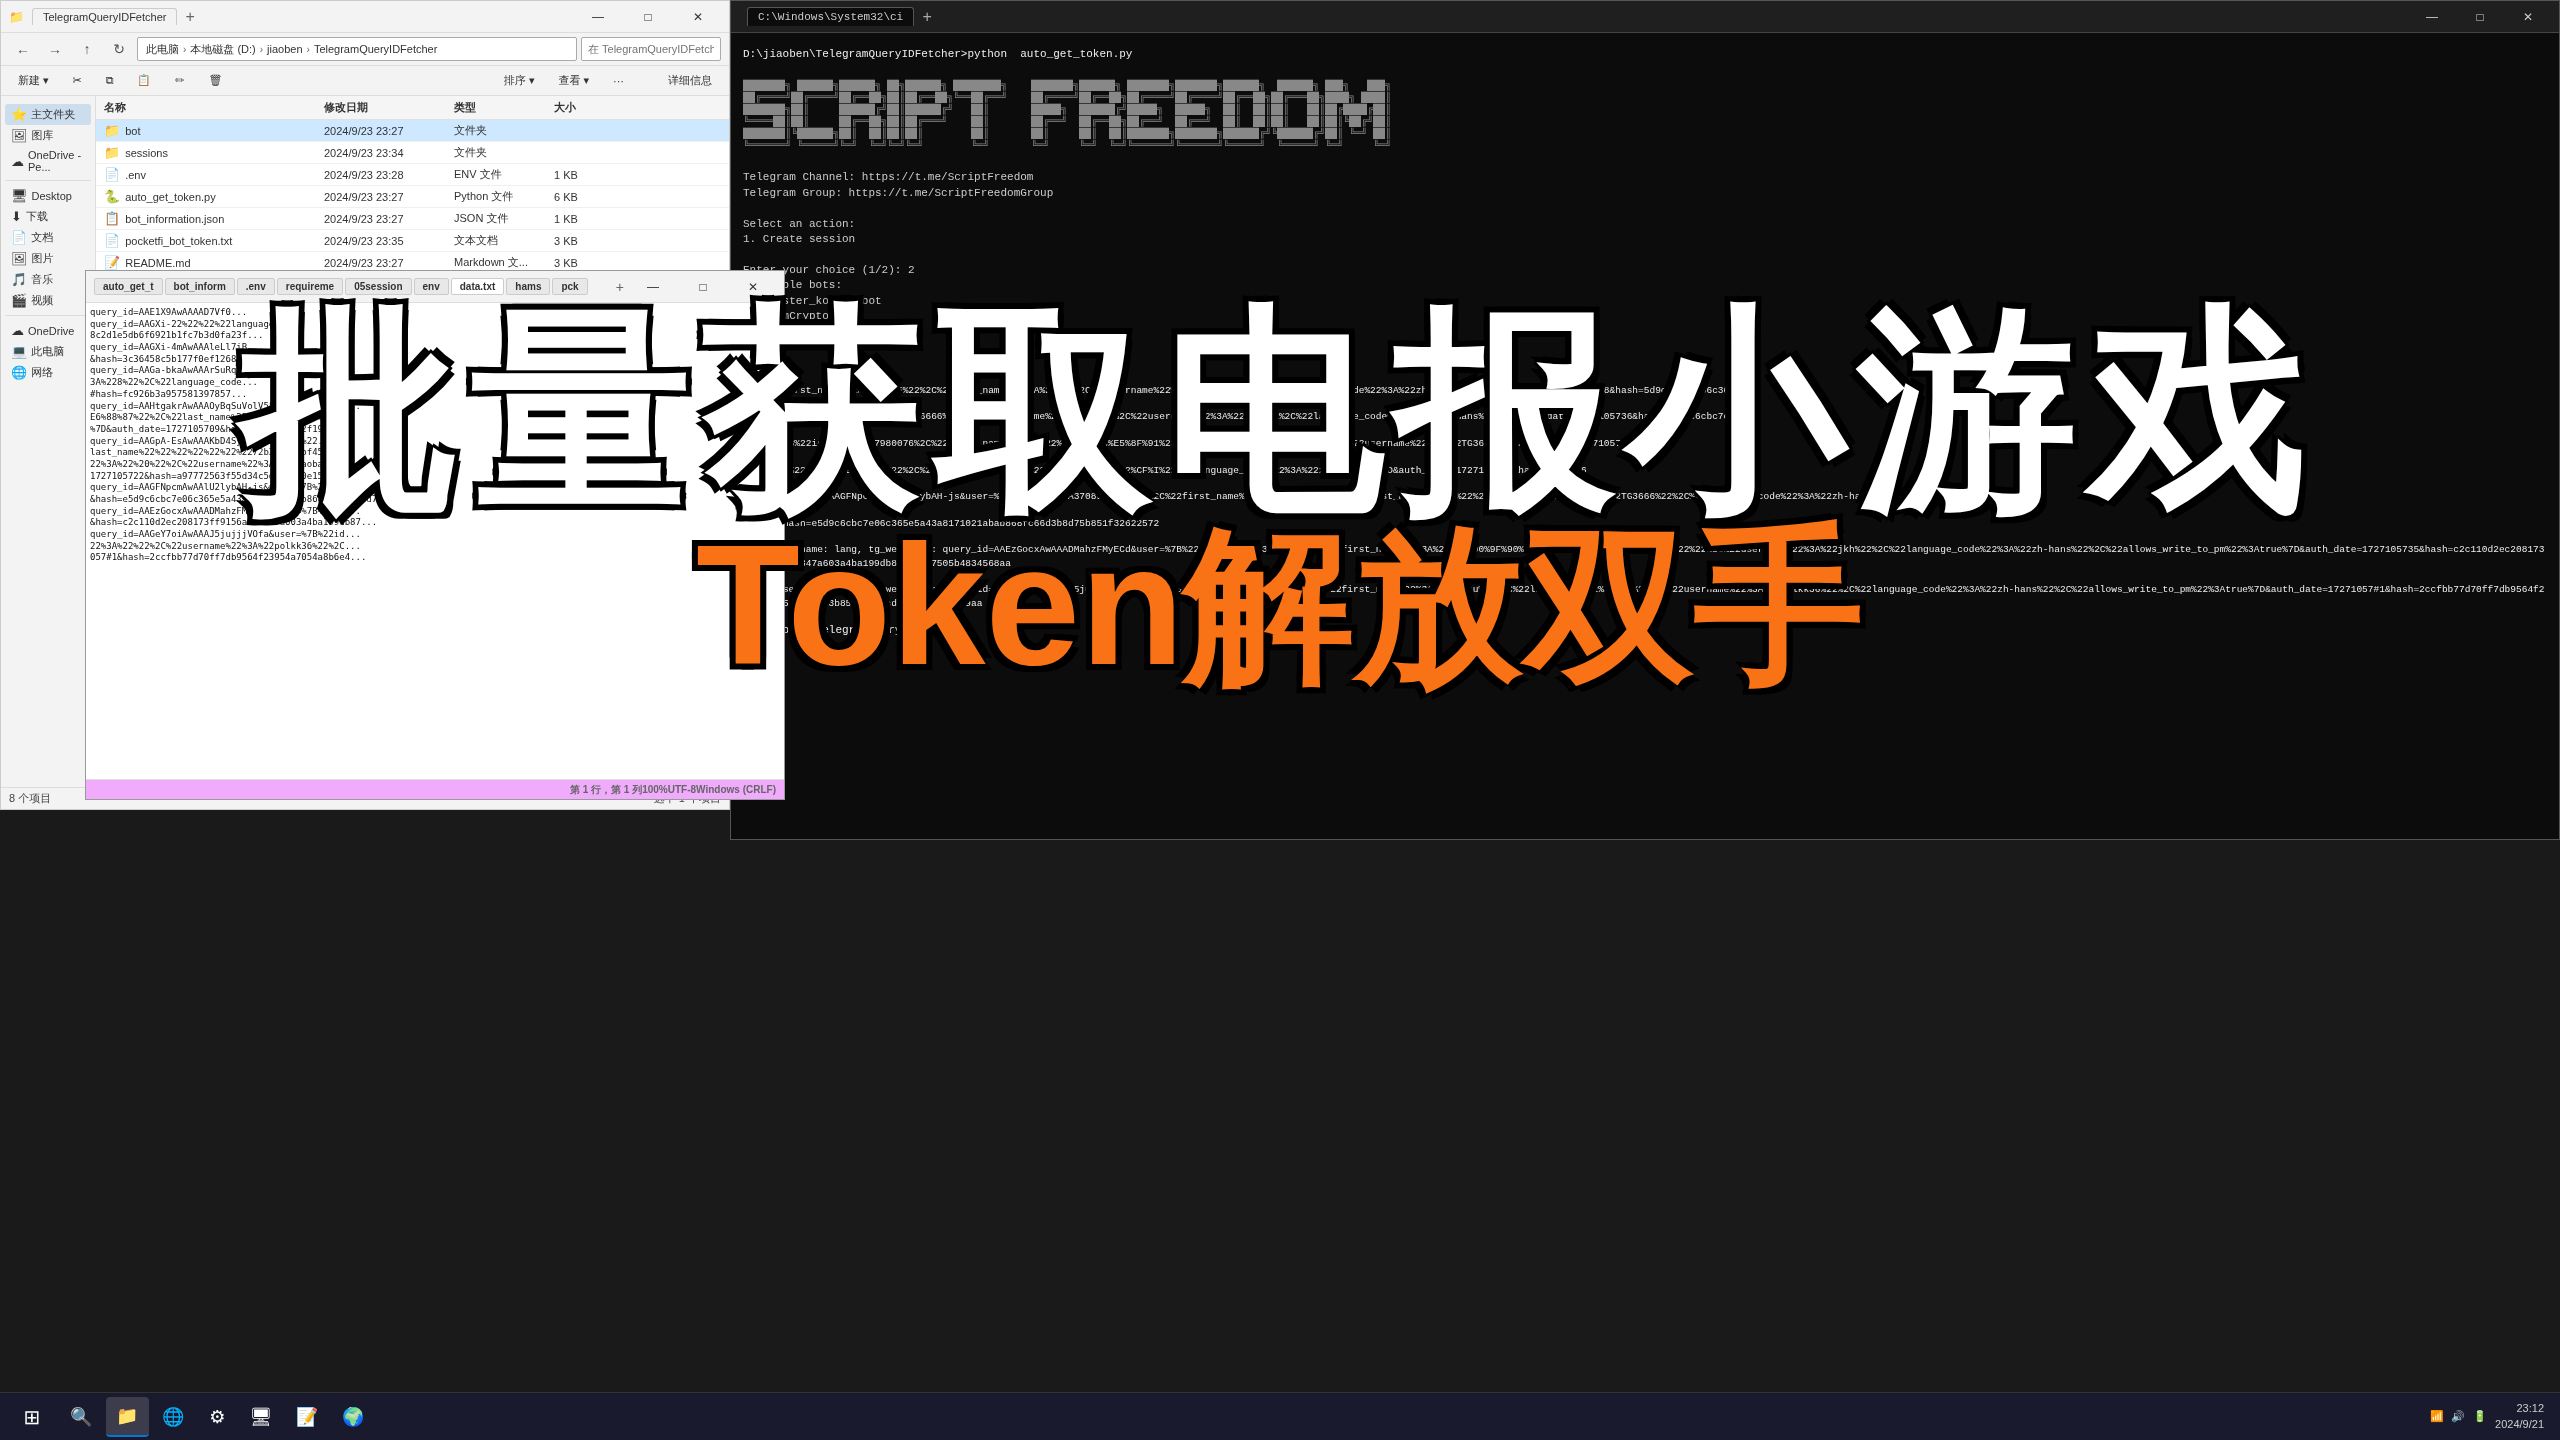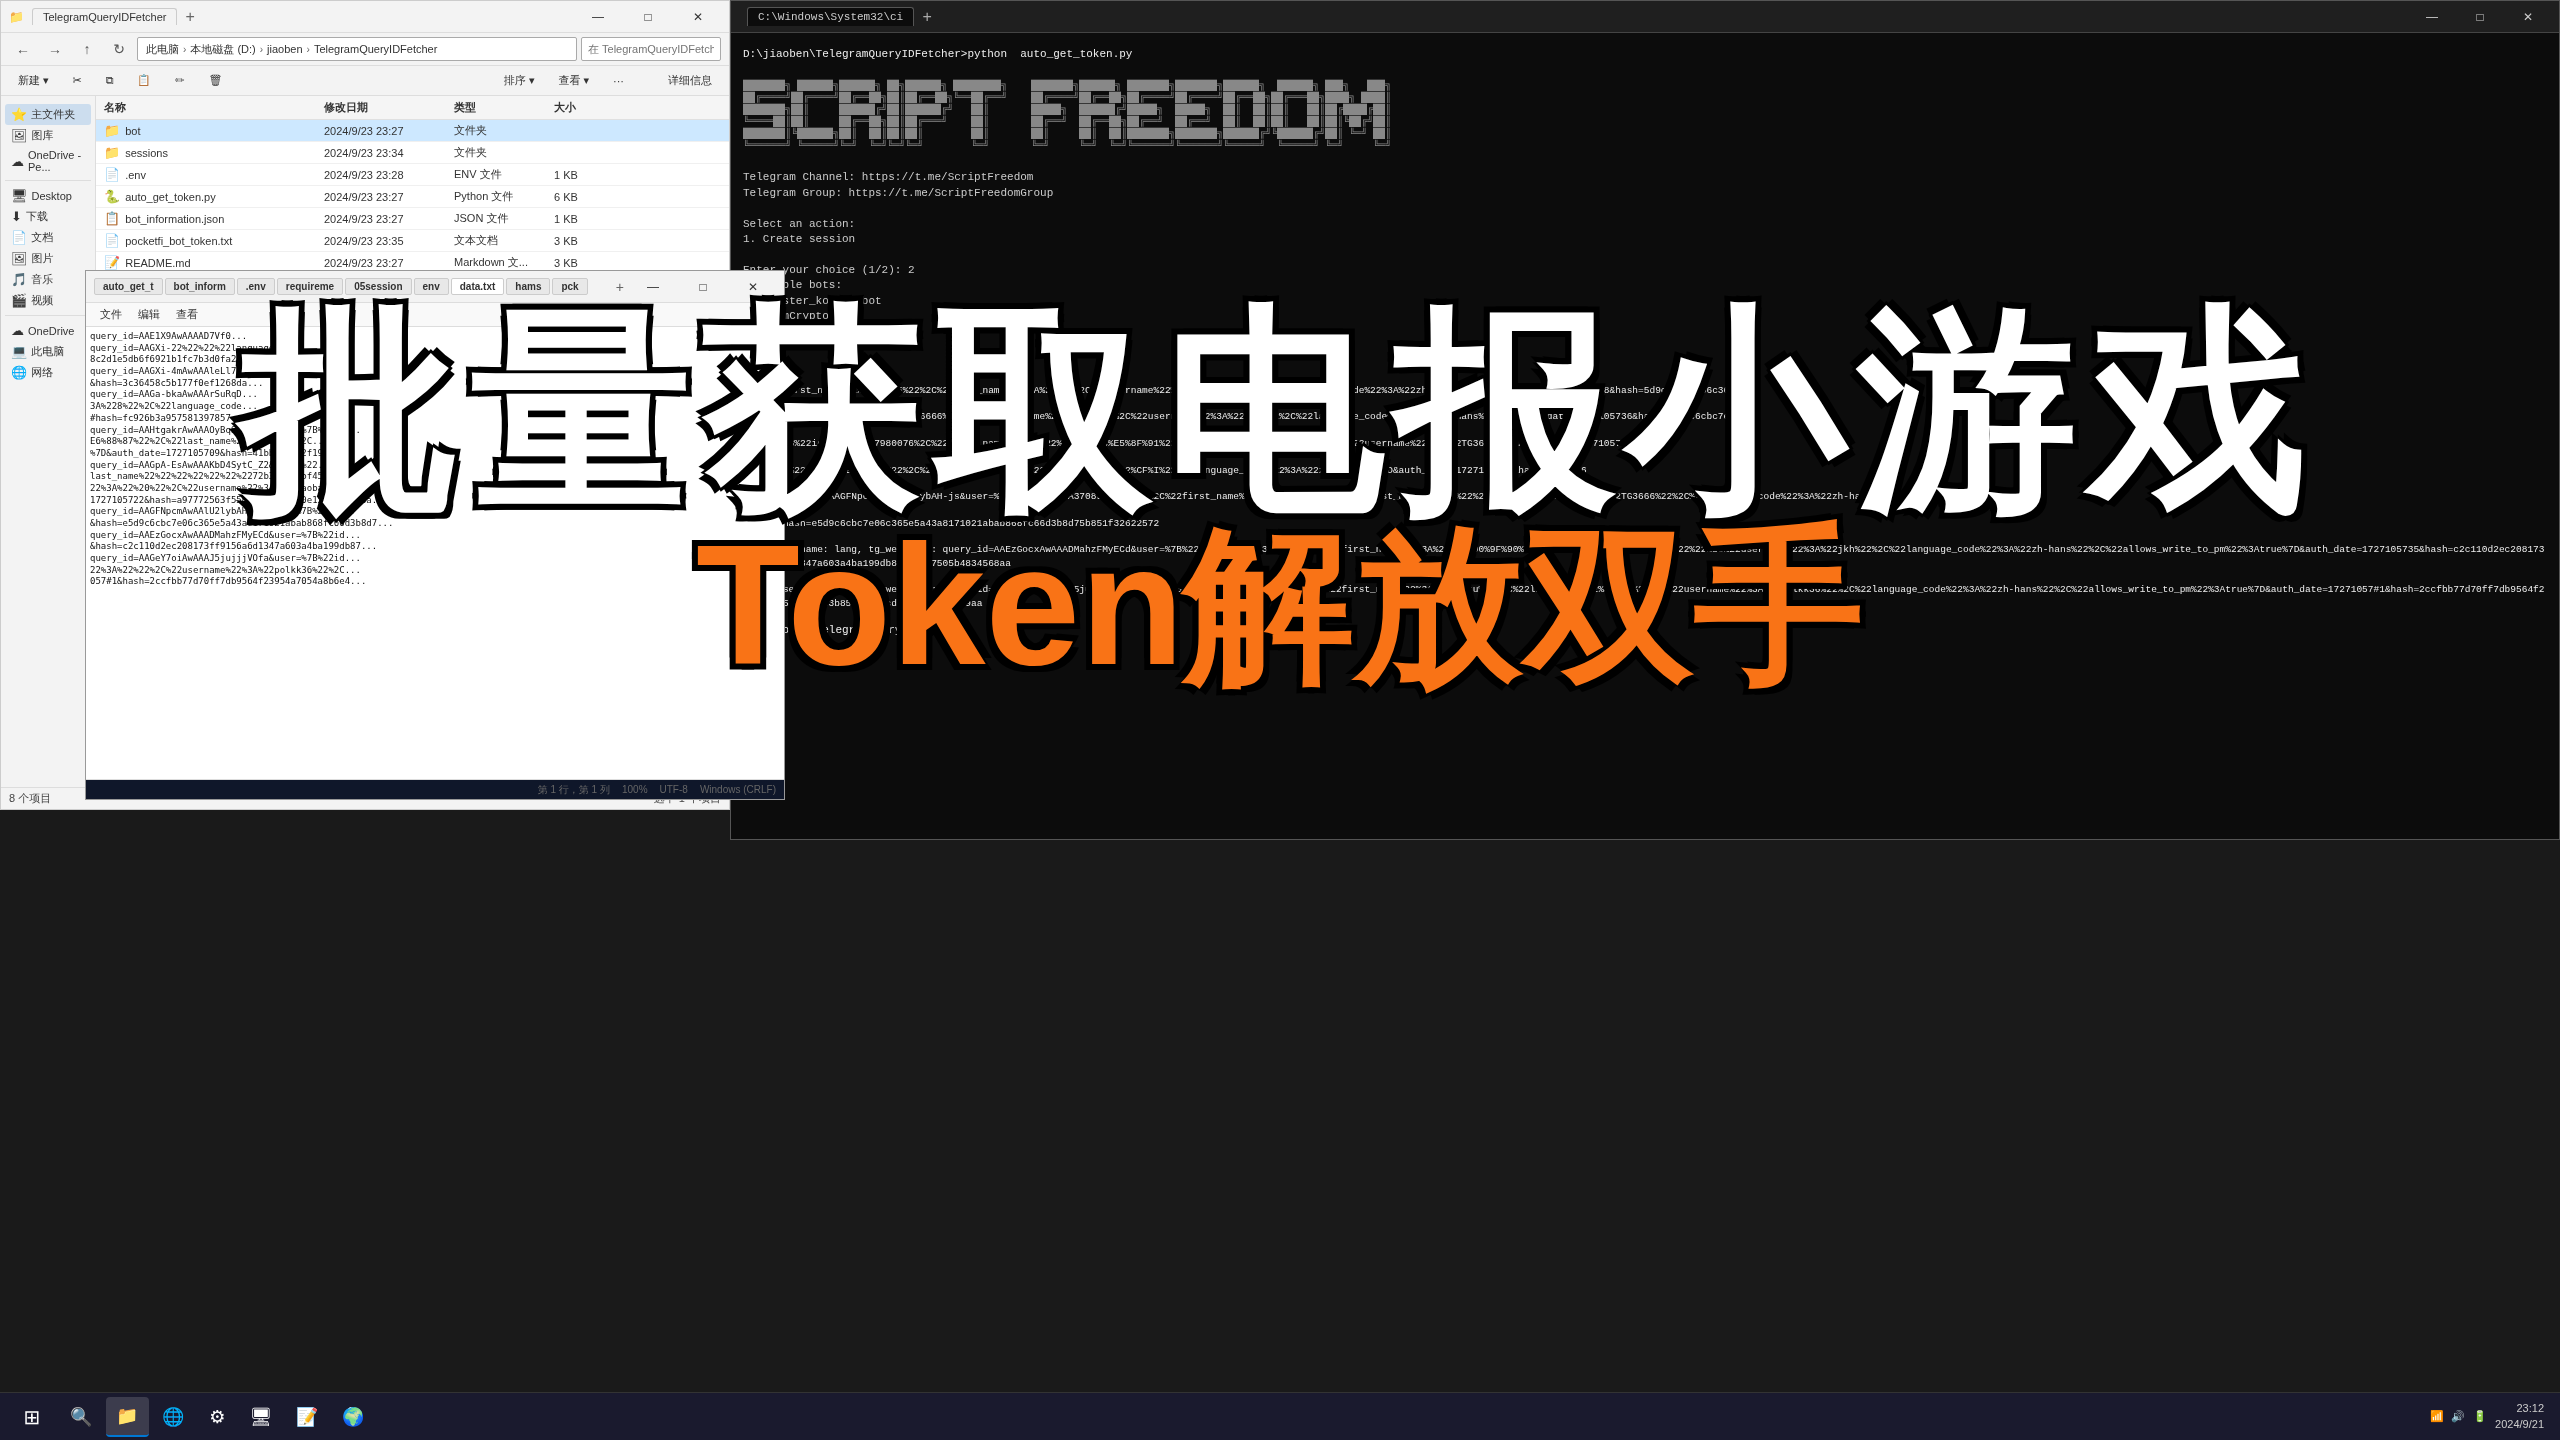--- a/index.html
+++ b/index.html
@@ -337,29 +337,30 @@
       overflow: auto;
       font-family: 'Consolas', monospace;
       font-size: 9px;
       color: #111;
       line-height: 1.3;
       white-space: pre-wrap;
       word-break: break-all;
     }
     .notepad-statusbar {
       height: 20px;
-      background: #0f172a;
+      background: #f0abfc;
       border-top: 1px solid #ddd;
       display: flex;
       align-items: center;
       padding: 0 8px;
       font-size: 10px;
       color: #666;
-      gap: 12px;
+      gap: 0;
       justify-content: flex-end;
+      font-weight: bold;
     }
 
     
     .overlay-text {
       position: absolute;
       top: 300px; left: 0;
       width: 2560px;
       z-index: 10;
       text-align: center;
       pointer-events: none;
@@ -697,25 +698,20 @@
         <div class="notepad-tab active">data.txt</div>
         <div class="notepad-tab">hams</div>
         <div class="notepad-tab">pck</div>
       </div>
     <span class="notepad-add">+</span>
     <div class="window-controls">
       <div class="win-btn">—</div>
       <div class="win-btn">□</div>
       <div class="win-btn close">✕</div>
     </div>
-  </div>
-  <div class="notepad-menu">
-    <span class="notepad-menu-item">文件</span>
-    <span class="notepad-menu-item">编辑</span>
-    <span class="notepad-menu-item">查看</span>
   </div>
   <div class="notepad-content" id="notepad-content-area">query_id=AAE1X9AwAAAAD7Vf0...
 query_id=AAGXi-22%22%22%22language...
 8c2d1e5db6f6921b1fc7b3d0fa23f...
 query_id=AAGXi-4mAwAAAleLl7iB...
 &amp;hash=3c36458c5b177f0ef1268da...
 query_id=AAGa-bkaAwAAArSuRqD...
 3A%228%22%2C%22language_code...
 #hash=fc926b3a957581397857...
 query_id=AAHtgakrAwAAAOyBqSuVolV5&amp;user=%7B%22id...

